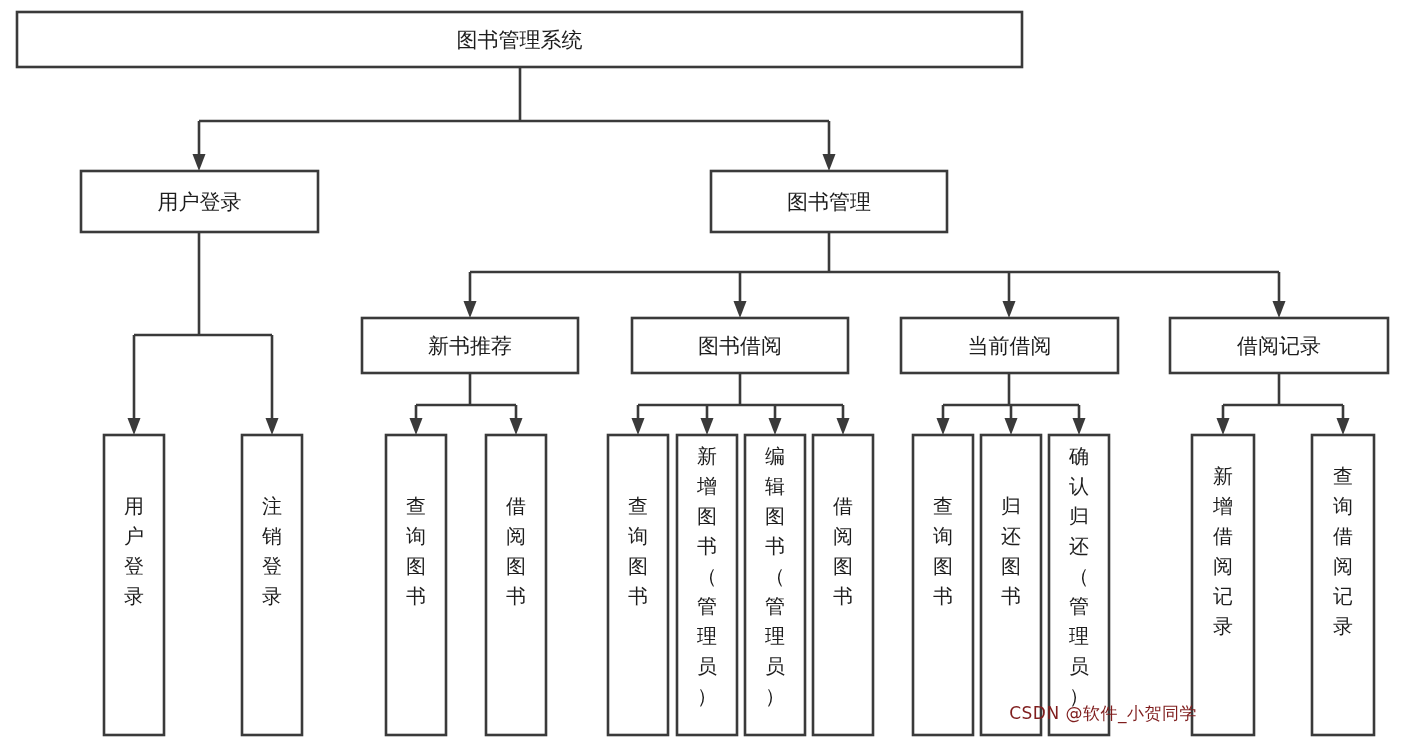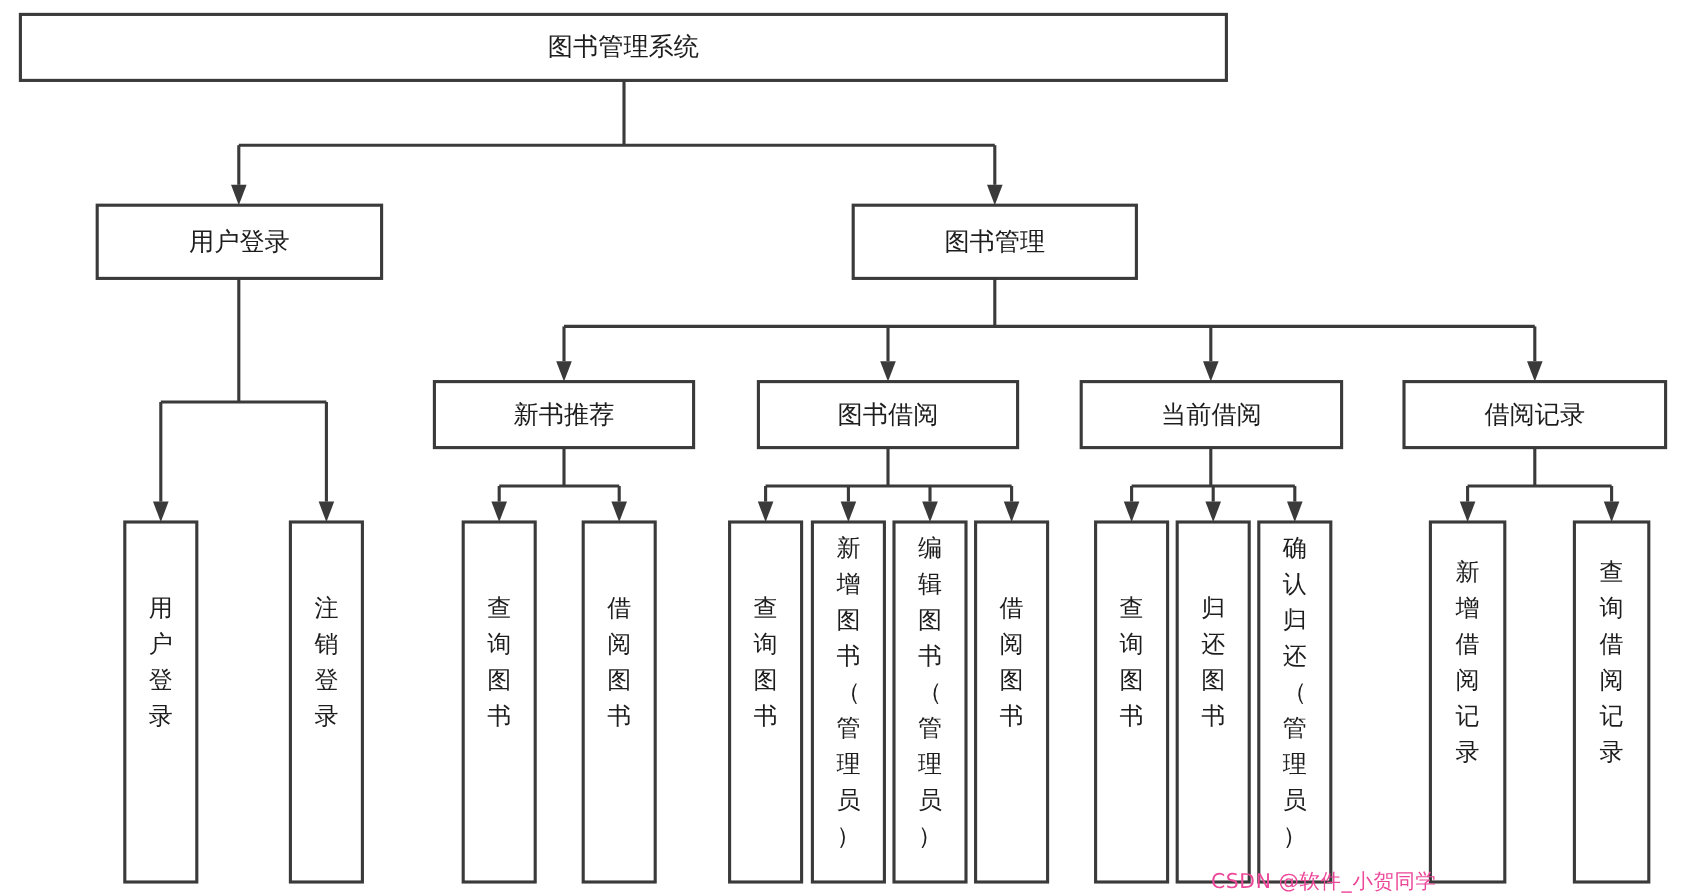--- a/index.html
+++ b/index.html
@@ -52,24 +52,24 @@
   }
   .node-label-v {
     font-family: "DejaVu Sans", "Liberation Sans", sans-serif;
     font-size: 20px;
     fill: #1d1d1d;
     text-anchor: middle;
   }
   .watermark {
     position: absolute;
     right: 14px;
-    bottom: 1px;
+    bottom: 22px;
     font-family: "DejaVu Sans", "Liberation Sans", sans-serif;
     font-size: 17px;
-    color: #ec4899;
+    color: #7f1d1d;
     letter-spacing: 0.5px;
     white-space: nowrap;
     user-select: none;
   }
 </style>
 </head>
 <body>
 
 <div id="diagram-root">
   <svg class="flow-canvas" id="flow-canvas" viewBox="0 0 1405 747" xmlns="http://www.w3.org/2000/svg">

